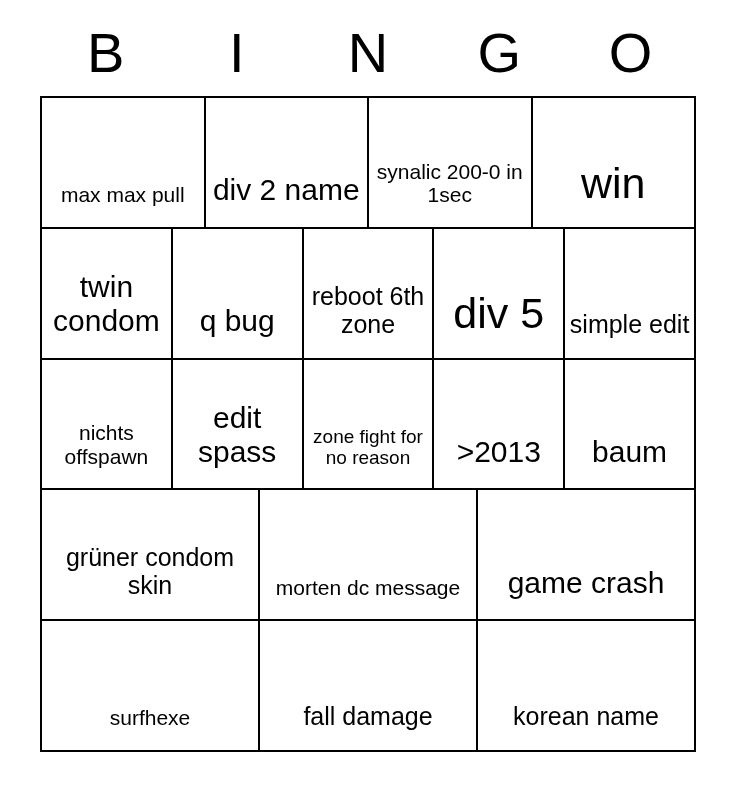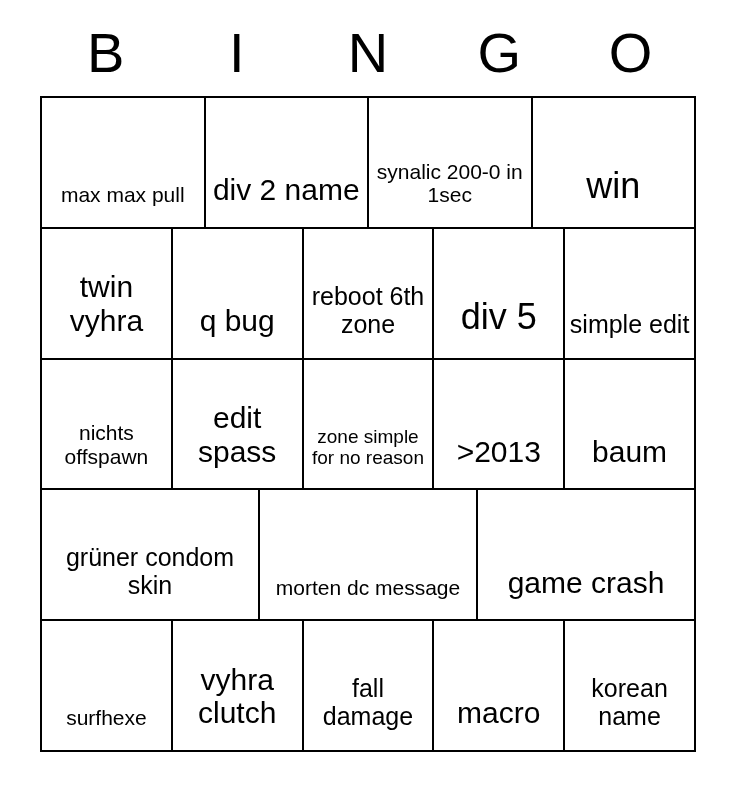--- a/index.html
+++ b/index.html
@@ -62,21 +62,21 @@
     padding: 20px 4px;
     overflow: hidden;
   }
   .cell span {
     display: block;
     width: 100%;
     line-height: 1.12;
     word-wrap: break-word;
   }
   
-  .fs-xl span { font-size: 36px; }
+  .fs-xl span { font-size: 43px; }
   .fs-lg span { font-size: 30px; }
   .fs-md span { font-size: 25px; }
   .fs-sm span { font-size: 21px; }
   .fs-xs span { font-size: 19px; }
 </style>
 </head>
 <body>
 
 <div class="bingo-card">
 
@@ -100,21 +100,21 @@
       <div class="cell fs-sm">
           <span>synalic 200-0 in 1sec</span>
         </div>
       <div class="cell fs-xl">
           <span>win</span>
         </div>
     </div>
 
     <div class="grid-row">
       <div class="cell fs-lg">
-          <span>twin vyhra</span>
+          <span>twin condom</span>
         </div>
       <div class="cell fs-lg">
           <span>q bug</span>
         </div>
       <div class="cell fs-md">
           <span>reboot 6th zone</span>
         </div>
       <div class="cell fs-xl">
           <span>div 5</span>
         </div>
@@ -124,21 +124,21 @@
     </div>
 
     <div class="grid-row">
       <div class="cell fs-sm">
           <span>nichts offspawn</span>
         </div>
       <div class="cell fs-lg">
           <span>edit spass</span>
         </div>
       <div class="cell fs-xs">
-          <span>zone simple for no reason</span>
+          <span>zone fight for no reason</span>
         </div>
       <div class="cell fs-lg">
           <span>&gt;2013</span>
         </div>
       <div class="cell fs-lg">
           <span>baum</span>
         </div>
     </div>
 
     <div class="grid-row">
@@ -150,28 +150,22 @@
         </div>
       <div class="cell fs-lg">
           <span>game crash</span>
         </div>
     </div>
 
     <div class="grid-row">
       <div class="cell fs-sm">
           <span>surfhexe</span>
         </div>
-      <div class="cell fs-lg">
-          <span>vyhra clutch</span>
-        </div>
       <div class="cell fs-md">
           <span>fall damage</span>
-        </div>
-      <div class="cell fs-lg">
-          <span>macro</span>
         </div>
       <div class="cell fs-md">
           <span>korean name</span>
         </div>
     </div>
 
   </div>
 </div>
 
 </body></html>

